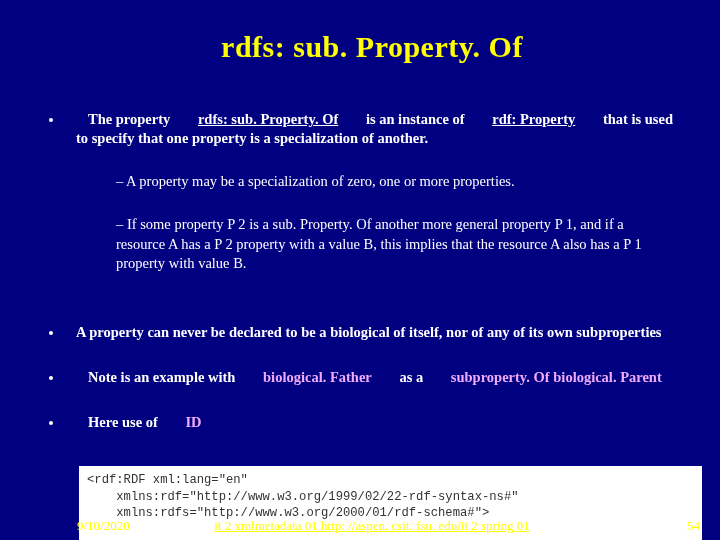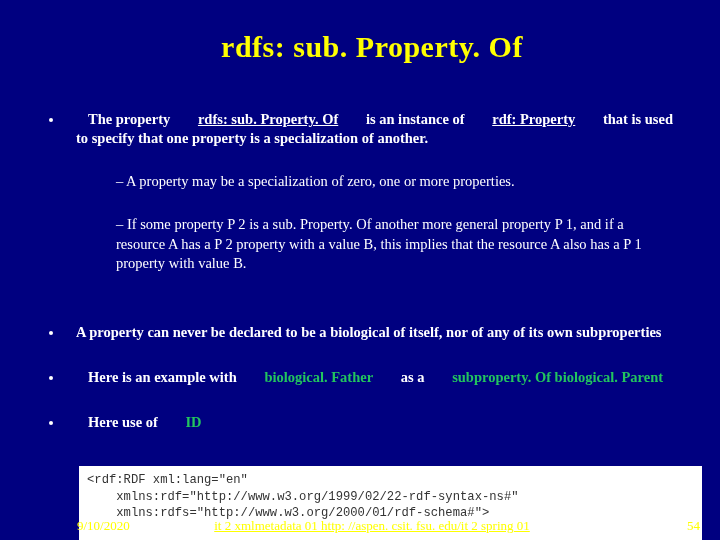--- a/index.html
+++ b/index.html
@@ -21,21 +21,21 @@
   .content {
     padding: 10px 18px 0 18px;
     font-size: 14.5px;
     line-height: 1.32;
   }
   ul.outer { list-style: disc; padding-left: 22px; }
   ul.outer > li { margin-bottom: 2px; font-weight: bold; }
   ul.inner { list-style: none; padding-left: 28px; font-weight: normal; }
   ul.inner > li::before { content: "–  "; }
   .u { text-decoration: underline; }
-  .green { color: #22c55e; }
+  .green { color: #f0abfc; }
   .codebox {
     background: #fff;
     color: #333;
     font-family: "Courier New", monospace;
     font-size: 12.2px;
     line-height: 1.35;
     margin: 8px 18px 0 55px;
     padding: 6px 8px;
     white-space: pre;
   }
@@ -60,21 +60,21 @@
   <ul class="outer">
     <li>
       <span>The property </span><span class="u">rdfs: sub. Property. Of</span><span> is an instance of </span><span class="u">rdf: Property</span><span> that is used to specify that one property is a specialization of another.</span>
       <ul class="inner">
         <li>A property may be a specialization of zero, one or more properties.</li>
         <li>If some property P 2 is a sub. Property. Of another more general property P 1, and if a resource A has a P 2 property with a value B, this implies that the resource A also has a P 1 property with value B.</li>
       </ul>
     </li>
     <li>A property can never be declared to be a biological of itself, nor of any of its own subproperties</li>
     <li>
-      <span>Here is an example with </span><span class="green">biological. Father</span><span> as a </span><span class="green">subproperty. Of biological. Parent</span>
+      <span>Note is an example with </span><span class="green">biological. Father</span><span> as a </span><span class="green">subproperty. Of biological. Parent</span>
     </li>
     <li>
       <span>Here use of </span><span class="green">ID</span>
     </li>
   </ul>
 </div>
 
 <div class="codebox">&lt;rdf:RDF xml:lang="en"
     xmlns:rdf="http://www.w3.org/1999/02/22-rdf-syntax-ns#"
     xmlns:rdfs="http://www.w3.org/2000/01/rdf-schema#"&gt;

